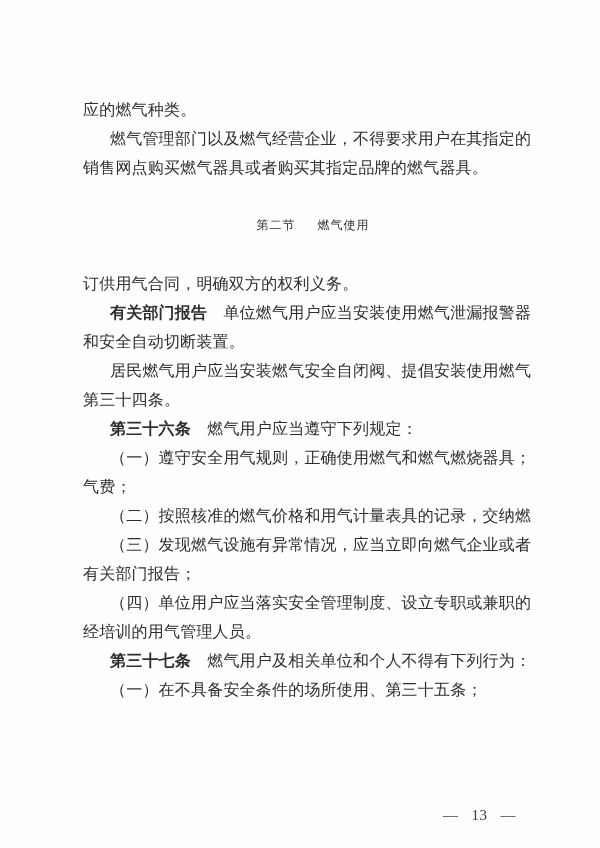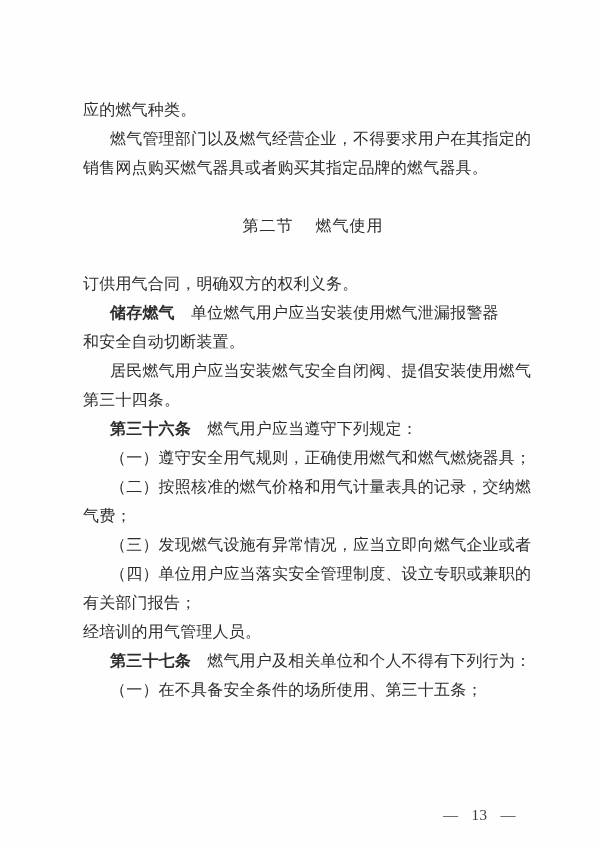--- a/index.html
+++ b/index.html
@@ -23,21 +23,21 @@
   }
   .line {
     margin: 0;
     white-space: nowrap;
     letter-spacing: 0.2px;
   }
   .line.indent { text-indent: 27px; }
   .lead { font-weight: bold; }
   .section-heading {
     margin: 29px 0;
-    font-size: 16px;
+    font-size: 12px;
     font-weight: normal;
     text-align: center;
     letter-spacing: 1px;
     line-height: 29px;
   }
   .heading-gap { display: inline-block; width: 22px; }
   .footer {
     position: absolute;
     right: 84px;
     bottom: 24px;
@@ -55,31 +55,31 @@
 <div class="page">
   <div class="body-text">
 
     <p class="line"><span class="lead"></span><span>应的燃气种类。</span></p>
     <p class="line indent"><span class="lead"></span><span>燃气管理部门以及燃气经营企业，不得要求用户在其指定的</span></p>
     <p class="line"><span class="lead"></span><span>销售网点购买燃气器具或者购买其指定品牌的燃气器具。</span></p>
 
     <h2 class="section-heading"><span>第二节</span><span class="heading-gap"></span><span>燃气使用</span></h2>
 
     <p class="line"><span class="lead"></span><span>订供用气合同，明确双方的权利义务。</span></p>
-    <p class="line indent"><span class="lead">储存燃气</span><span>　单位燃气用户应当安装使用燃气泄漏报警器</span></p>
+    <p class="line indent"><span class="lead">有关部门报告</span><span>　单位燃气用户应当安装使用燃气泄漏报警器</span></p>
     <p class="line"><span class="lead"></span><span>和安全自动切断装置。</span></p>
     <p class="line indent"><span class="lead"></span><span>居民燃气用户应当安装燃气安全自闭阀、提倡安装使用燃气</span></p>
     <p class="line"><span class="lead"></span><span>第三十四条。</span></p>
     <p class="line indent"><span class="lead">第三十六条</span><span>　燃气用户应当遵守下列规定：</span></p>
     <p class="line indent"><span class="lead"></span><span>（一）遵守安全用气规则，正确使用燃气和燃气燃烧器具；</span></p>
+    <p class="line"><span class="lead"></span><span>气费；</span></p>
     <p class="line indent"><span class="lead"></span><span>（二）按照核准的燃气价格和用气计量表具的记录，交纳燃</span></p>
-    <p class="line"><span class="lead"></span><span>气费；</span></p>
     <p class="line indent"><span class="lead"></span><span>（三）发现燃气设施有异常情况，应当立即向燃气企业或者</span></p>
+    <p class="line"><span class="lead"></span><span>有关部门报告；</span></p>
     <p class="line indent"><span class="lead"></span><span>（四）单位用户应当落实安全管理制度、设立专职或兼职的</span></p>
-    <p class="line"><span class="lead"></span><span>有关部门报告；</span></p>
     <p class="line"><span class="lead"></span><span>经培训的用气管理人员。</span></p>
     <p class="line indent"><span class="lead">第三十七条</span><span>　燃气用户及相关单位和个人不得有下列行为：</span></p>
     <p class="line indent"><span class="lead"></span><span>（一）在不具备安全条件的场所使用、第三十五条；</span></p>
 
   </div>
 
   <div class="footer">
     <span>—</span>
     <span>13</span>
     <span>—</span>

